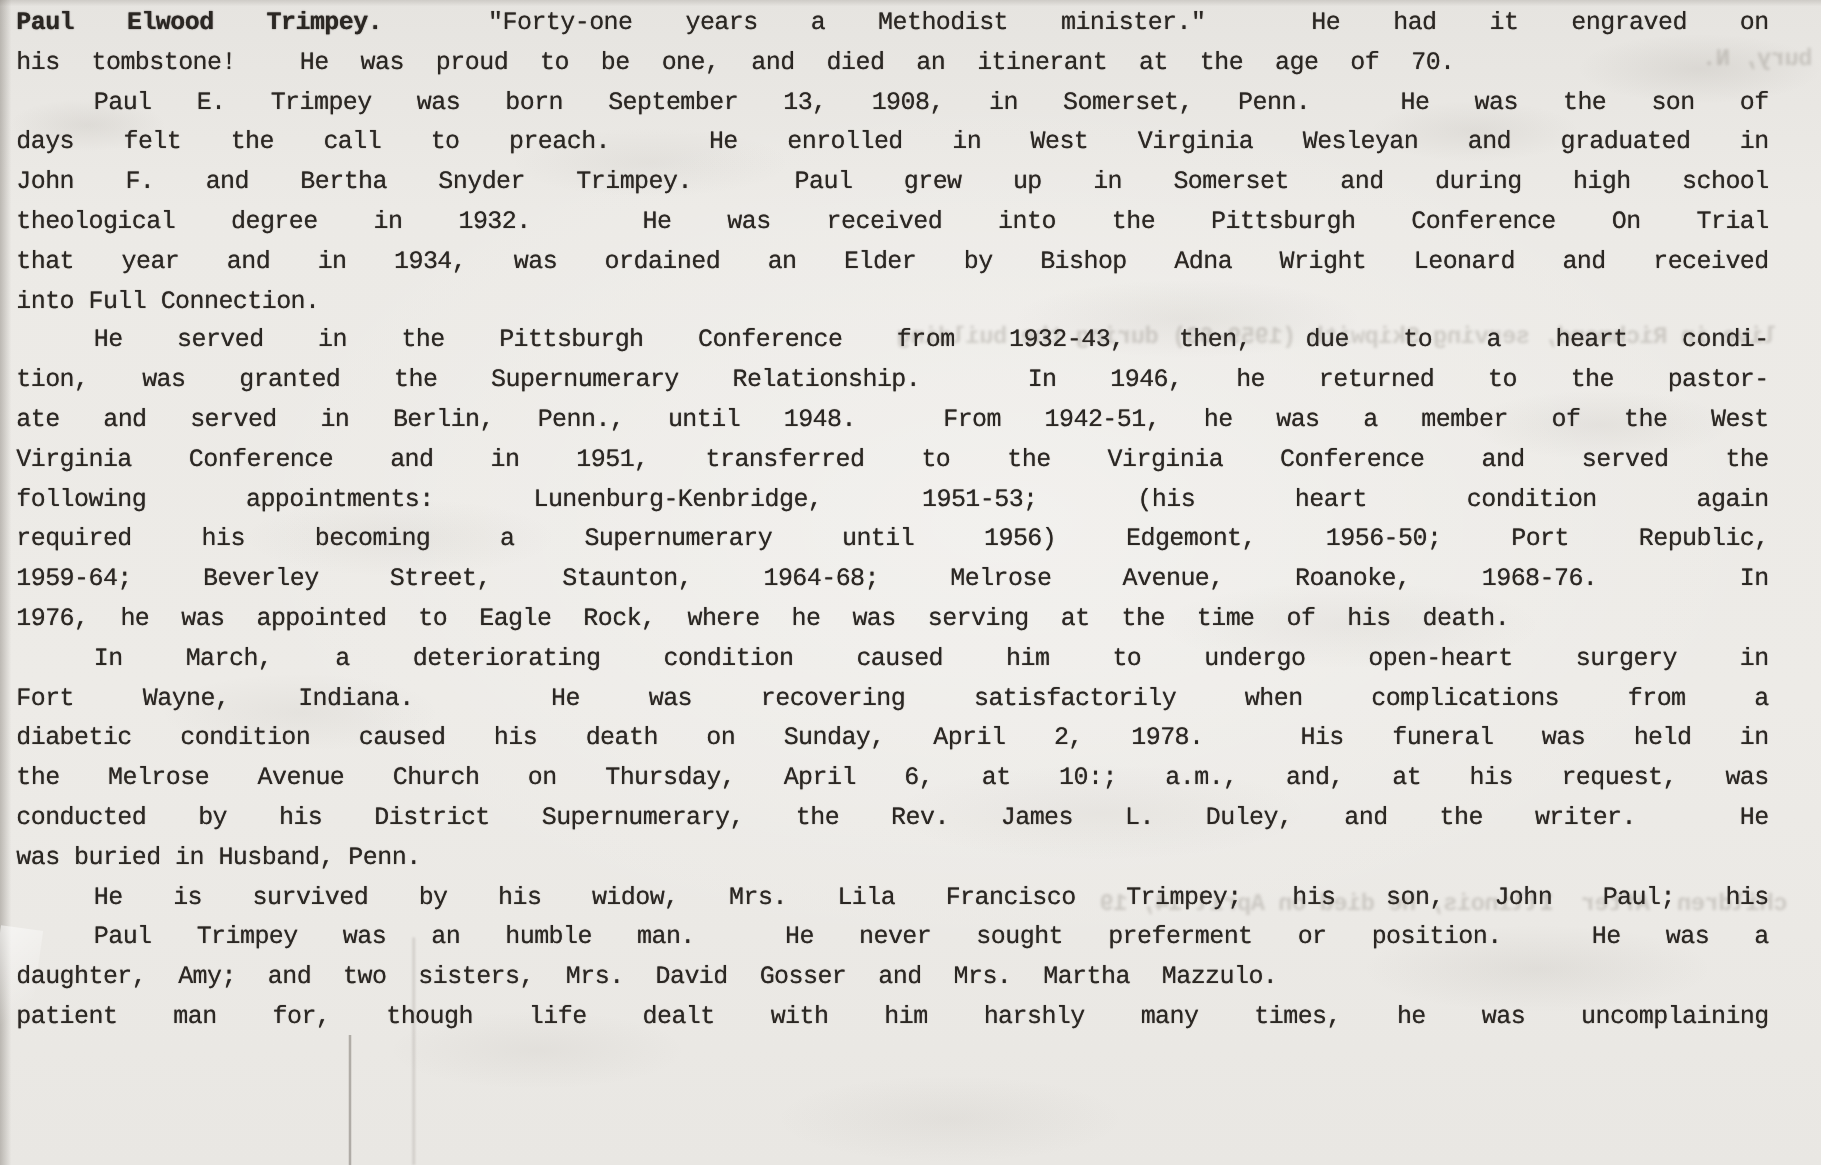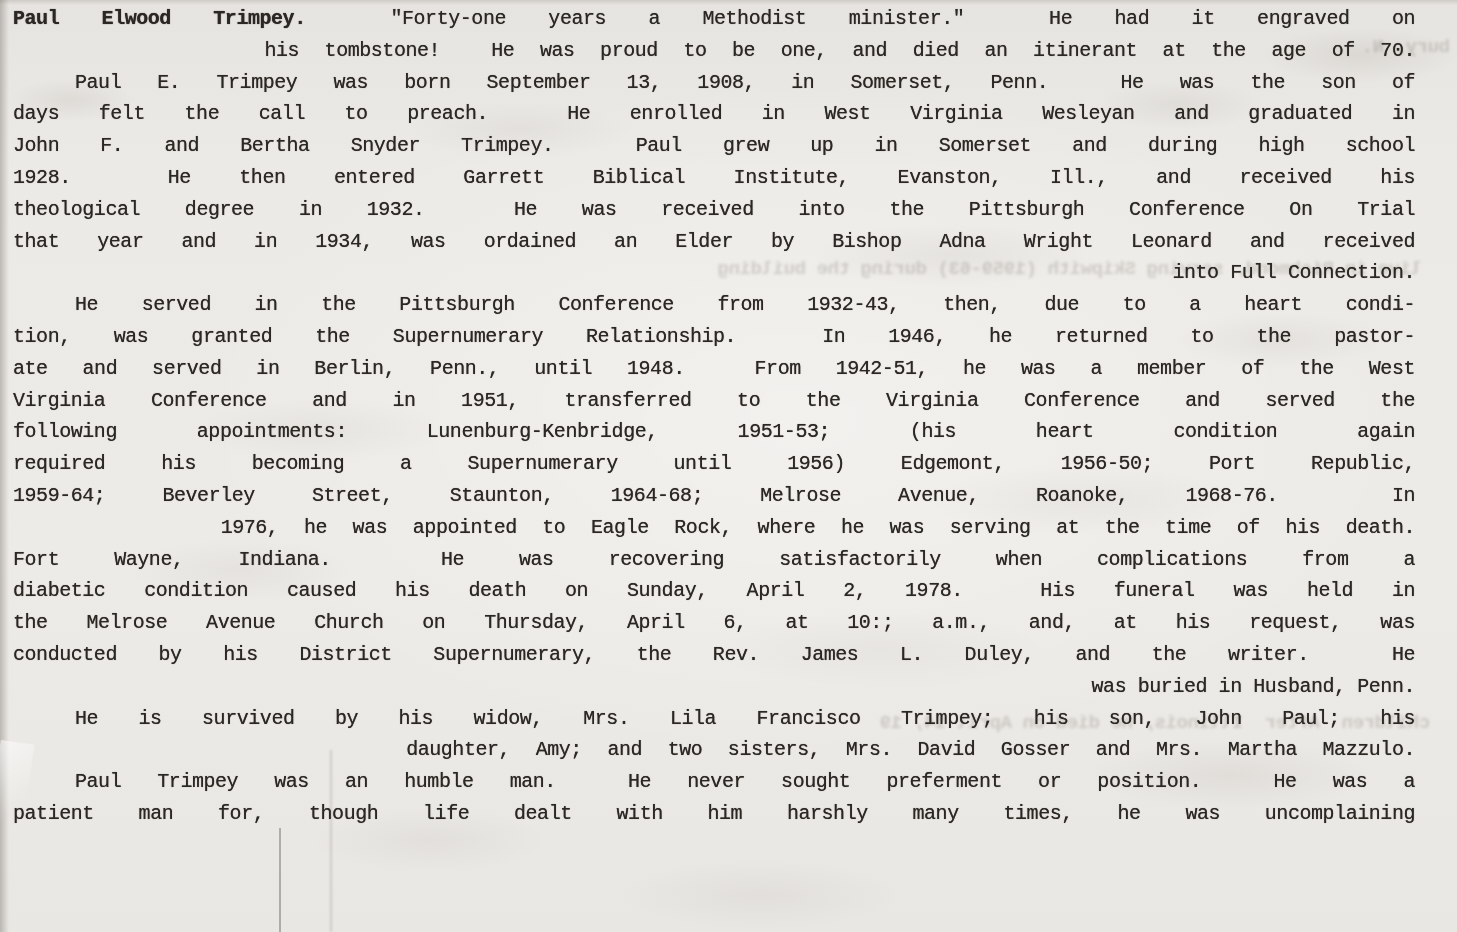--- a/index.html
+++ b/index.html
@@ -46,21 +46,21 @@
     transform:scaleX(-1);
     color:rgba(82,74,64,0.55);opacity:0.38;filter:blur(1.4px);
     font-size:19px;font-weight:700;letter-spacing:-0.4px;overflow:hidden;}
   
   .text-block{
     position:absolute;left:13px;top:3px;width:1402px;
     color:#2b2723;
     font-size:20px;line-height:31.8px;letter-spacing:-0.45px;
     text-shadow:0 0 0.7px rgba(40,35,30,0.80);
   }
-  .line{white-space:pre-wrap;text-align:right;}
+  .line{white-space:pre-wrap;}
   .line.justify{text-align:justify;text-align-last:justify;}
   .line.indent{padding-left:62px;}
   .line.wide{word-spacing:14px;}
   .bold-lead{font-weight:700;text-shadow:0 0 1px rgba(30,26,22,0.9);}
 </style>
 </head>
 <body>
 
 <div class="page">
   <div class="noise"></div>
@@ -73,35 +73,35 @@
       <div class="bleed" style="top: 36px; left: 1300px; width: 150px;">bury, N.</div>
     </div>
   <div class="crease-a"></div>
   <div class="crease-b"></div>
   <div class="text-block" id="text-block">
       <div class="line justify"><span class="bold-lead">Paul Elwood Trimpey.</span>  "Forty-one years a Methodist minister."  He had it engraved on</div>
       <div class="line wide">his tombstone!  He was proud to be one, and died an itinerant at the age of 70.</div>
       <div class="line justify indent">Paul E. Trimpey was born September 13, 1908, in Somerset, Penn.  He was the son of</div>
       <div class="line justify">days felt the call to preach.  He enrolled in West Virginia Wesleyan and graduated in</div>
       <div class="line justify">John F. and Bertha Snyder Trimpey.  Paul grew up in Somerset and during high school</div>
-      <div class="line justify">1928.  He then entered Garrett Biblical Institute, Evanston, Ill., and received his</div>
       <div class="line justify">theological degree in 1932.  He was received into the Pittsburgh Conference On Trial</div>
       <div class="line justify">that year and in 1934, was ordained an Elder by Bishop Adna Wright Leonard and received</div>
       <div class="line">into Full Connection.</div>
       <div class="line justify indent">He served in the Pittsburgh Conference from 1932-43, then, due to a heart condi-</div>
       <div class="line justify">tion, was granted the Supernumerary Relationship.  In 1946, he returned to the pastor-</div>
       <div class="line justify">ate and served in Berlin, Penn., until 1948.  From 1942-51, he was a member of the West</div>
       <div class="line justify">Virginia Conference and in 1951, transferred to the Virginia Conference and served the</div>
       <div class="line justify">following appointments: Lunenburg-Kenbridge, 1951-53; (his heart condition again</div>
       <div class="line justify">required his becoming a Supernumerary until 1956) Edgemont, 1956-50; Port Republic,</div>
       <div class="line justify">1959-64; Beverley Street, Staunton, 1964-68; Melrose Avenue, Roanoke, 1968-76.  In</div>
       <div class="line wide">1976, he was appointed to Eagle Rock, where he was serving at the time of his death.</div>
+      <div class="line justify indent">In March, a deteriorating condition caused him to undergo open-heart surgery in</div>
       <div class="line justify">Fort Wayne, Indiana.  He was recovering satisfactorily when complications from a</div>
       <div class="line justify">diabetic condition caused his death on Sunday, April 2, 1978.  His funeral was held in</div>
       <div class="line justify">the Melrose Avenue Church on Thursday, April 6, at 10:; a.m., and, at his request, was</div>
       <div class="line justify">conducted by his District Supernumerary, the Rev. James L. Duley, and the writer.  He</div>
       <div class="line">was buried in Husband, Penn.</div>
       <div class="line justify indent">He is survived by his widow, Mrs. Lila Francisco Trimpey; his son, John Paul; his</div>
+      <div class="line justify indent">Paul Trimpey was an humble man.  He never sought preferment or position.  He was a</div>
       <div class="line wide">daughter, Amy; and two sisters, Mrs. David Gosser and Mrs. Martha Mazzulo.</div>
-      <div class="line justify indent">Paul Trimpey was an humble man.  He never sought preferment or position.  He was a</div>
       <div class="line justify">patient man for, though life dealt with him harshly many times, he was uncomplaining</div>
     </div>
 </div>
 
 </body></html>

